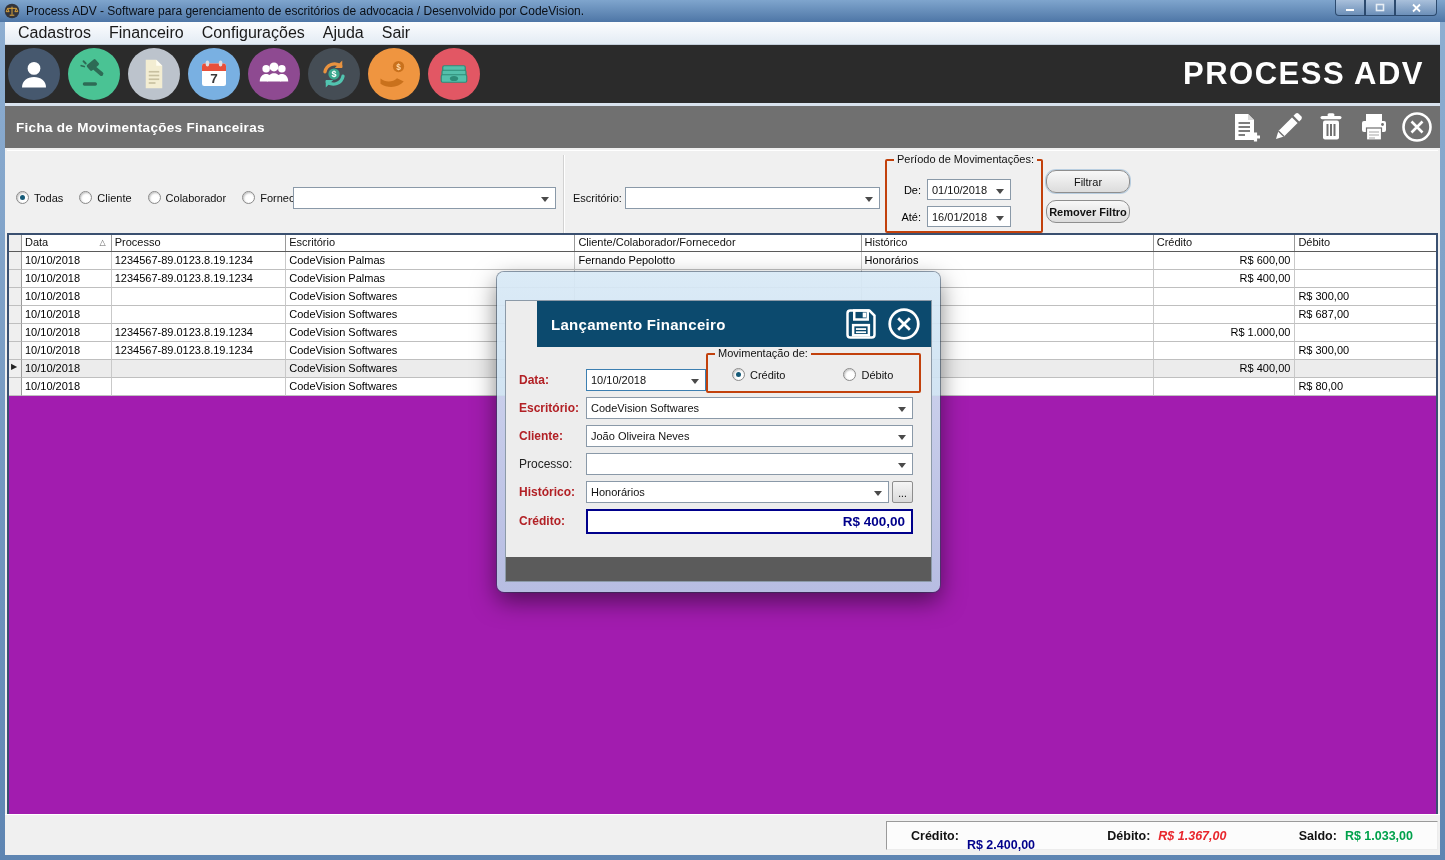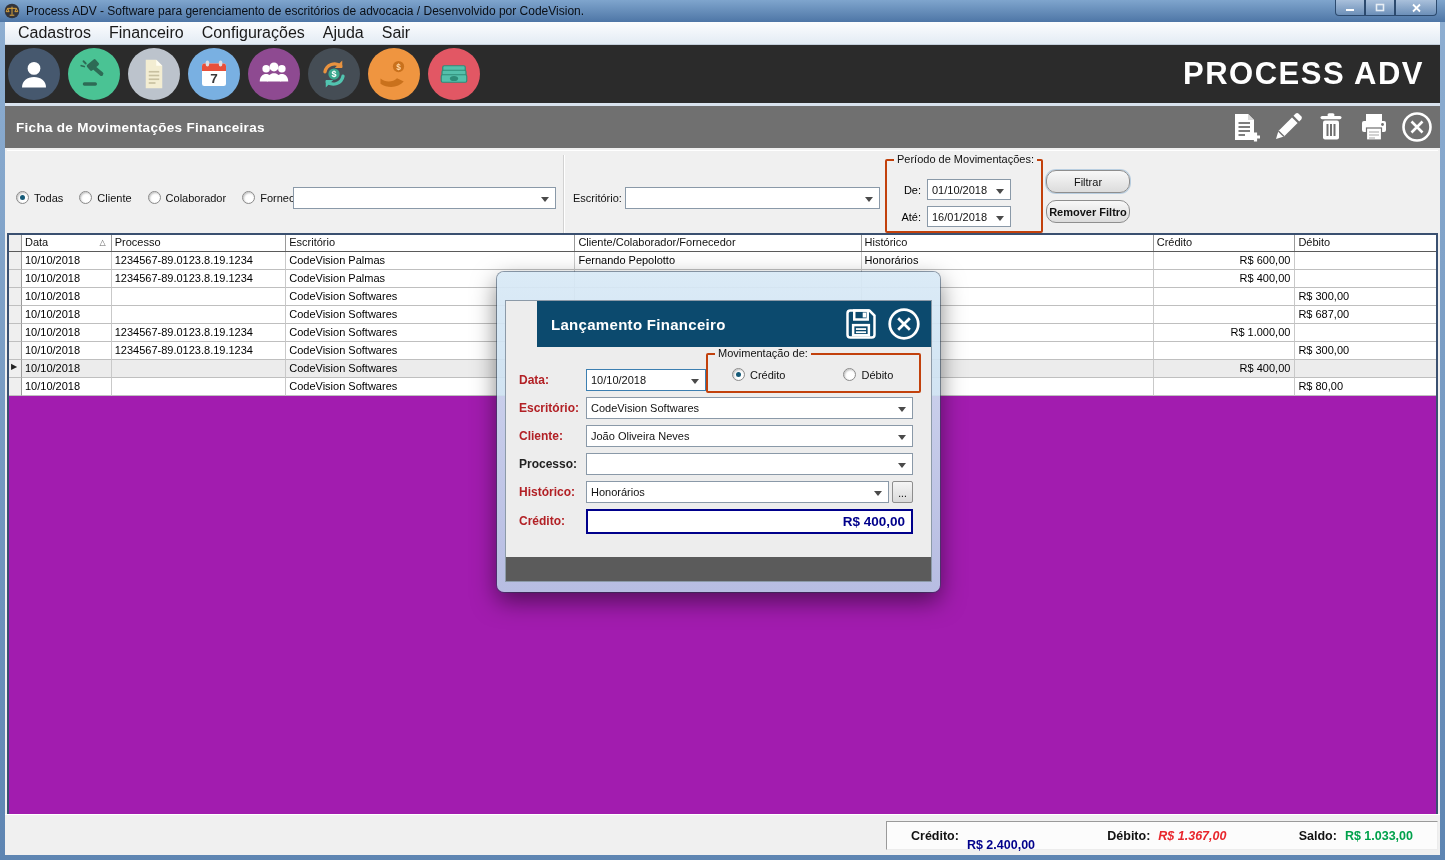--- a/index.html
+++ b/index.html
@@ -110,21 +110,21 @@
   .dialog-window { position:absolute; left:8px; right:8px; top:28px; bottom:10px;
     background:#EDEDED; border:1px solid #8C9AA8; }
   .dlg-titlebar { position:absolute; left:0; right:0; top:0; height:46px; background:#0c4a6e;
     display:flex; align-items:center;margin-left:31px; }
   .dlg-title { color:#FFF; font-size:15px; font-weight:bold; letter-spacing:.3px; margin-left:14px; }
   .dlg-actions { margin-left:auto; margin-right:9px; display:flex; align-items:center; gap:7px; }
   .dlg-act { width:36px; height:36px; display:flex; align-items:center; justify-content:center; cursor:pointer; }
   .dlg-footer { position:absolute; left:0; right:0; bottom:0; height:24px; background:#5B5B5B; }
 
   .fld-label { position:absolute; left:13px; width:64px; font-size:12px; font-weight:bold; color:#B22025; line-height:22px; }
-  .fld-label.plain { font-weight:bold; color:#222; }
+  .fld-label.plain { font-weight:normal; color:#222; }
   .dlg-combo { position:absolute; left:80px; width:327px; }
   .mov-box { left:200px; top:52px; width:215px; height:40px; }
   .mov-box .legend { background:#EDEDED; }
   .mov-radios { position:absolute; left:24px; top:13px; display:flex; gap:58px; }
   .credito-input { position:absolute; left:80px; top:208px; width:327px; height:25px; background:#FFF;
     border:2px solid #00008B; color:#00008B; font-weight:bold; font-size:13.5px;
     text-align:right; padding:0 6px; font-family:"Liberation Sans", sans-serif; }
   .more-btn { position:absolute; left:386px; top:180px; width:21px; height:22px;
     background:linear-gradient(#F5F5F5,#DADADA); border:1px solid #8E8E8E; border-radius:2px;
     font-size:10px; display:flex; align-items:flex-end; justify-content:center; padding-bottom:3px; cursor:pointer; }

